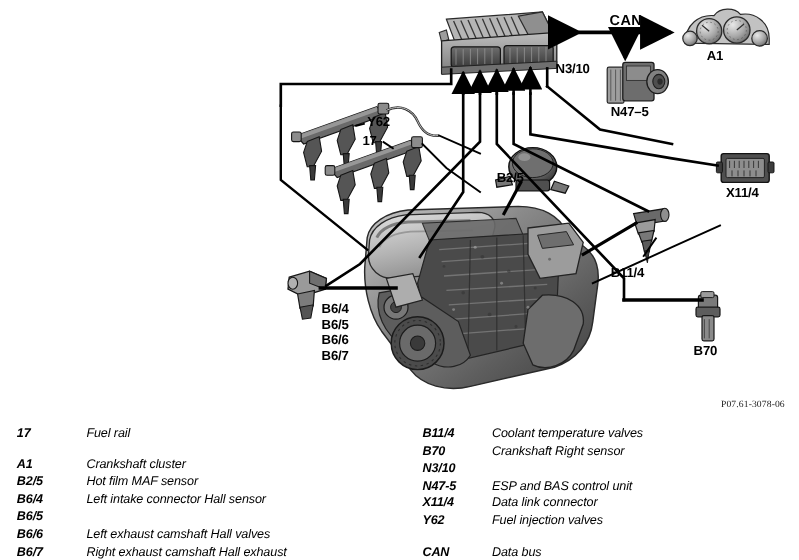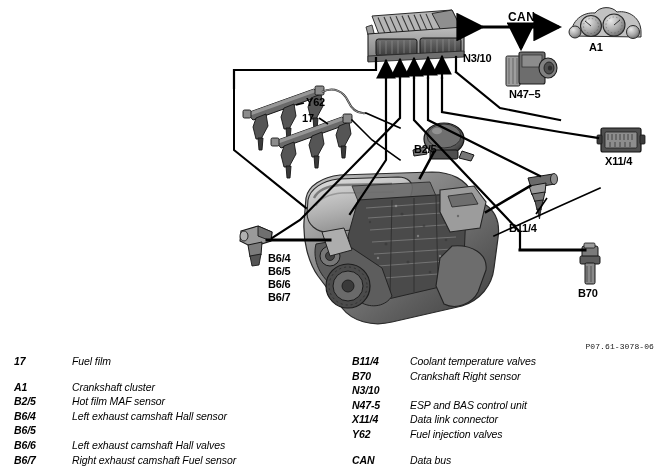--- a/index.html
+++ b/index.html
@@ -51,25 +51,24 @@
     font-family: "Liberation Sans", sans-serif;
     font-size: 12px;
     font-weight: bold;
     letter-spacing: 0.4px;
   }
 
   .fig-ref {
     position: absolute;
     right: 12px;
     top: 332px;
-    font-family: Liberation Mono, monospace;
+    font-family: Liberation Serif, serif;
     font-size: 8px;
     color: #1a1a1a;
     letter-spacing: 0.1px;
-    margin-top: 10px;
   }
 
   
   .legend {
     position: absolute;
     left: 0;
     top: 355px;
     width: 666px;
     height: 112px;
   }
@@ -456,45 +455,45 @@
 
     <div class="can-label" style="left:508px; top:10px;">CAN</div>
 
     <div class="fig-ref">P07.61-3078-06</div>
   </div>
 
   <div class="legend">
     <div class="legend-col left" id="legend-left">
         <div class="legend-row">
           <div class="legend-key">17</div>
-          <div class="legend-desc">Fuel film</div>
+          <div class="legend-desc">Fuel rail</div>
         </div>
         <div class="legend-row spacer"></div>
         <div class="legend-row">
           <div class="legend-key">A1</div>
           <div class="legend-desc">Crankshaft cluster</div>
         </div>
         <div class="legend-row">
           <div class="legend-key">B2/5</div>
           <div class="legend-desc">Hot film MAF sensor</div>
         </div>
         <div class="legend-row">
           <div class="legend-key">B6/4</div>
-          <div class="legend-desc">Left exhaust camshaft Hall sensor</div>
+          <div class="legend-desc">Left intake connector Hall sensor</div>
         </div>
         <div class="legend-row">
           <div class="legend-key">B6/5</div>
         </div>
         <div class="legend-row">
           <div class="legend-key">B6/6</div>
           <div class="legend-desc">Left exhaust camshaft Hall valves</div>
         </div>
         <div class="legend-row">
           <div class="legend-key">B6/7</div>
-          <div class="legend-desc">Right exhaust camshaft Fuel sensor</div>
+          <div class="legend-desc">Right exhaust camshaft Hall exhaust</div>
         </div>
       </div>
     <div class="legend-col right" id="legend-right">
         <div class="legend-row">
           <div class="legend-key">B11/4</div>
           <div class="legend-desc">Coolant temperature valves</div>
         </div>
         <div class="legend-row">
           <div class="legend-key">B70</div>
           <div class="legend-desc">Crankshaft Right sensor</div>

